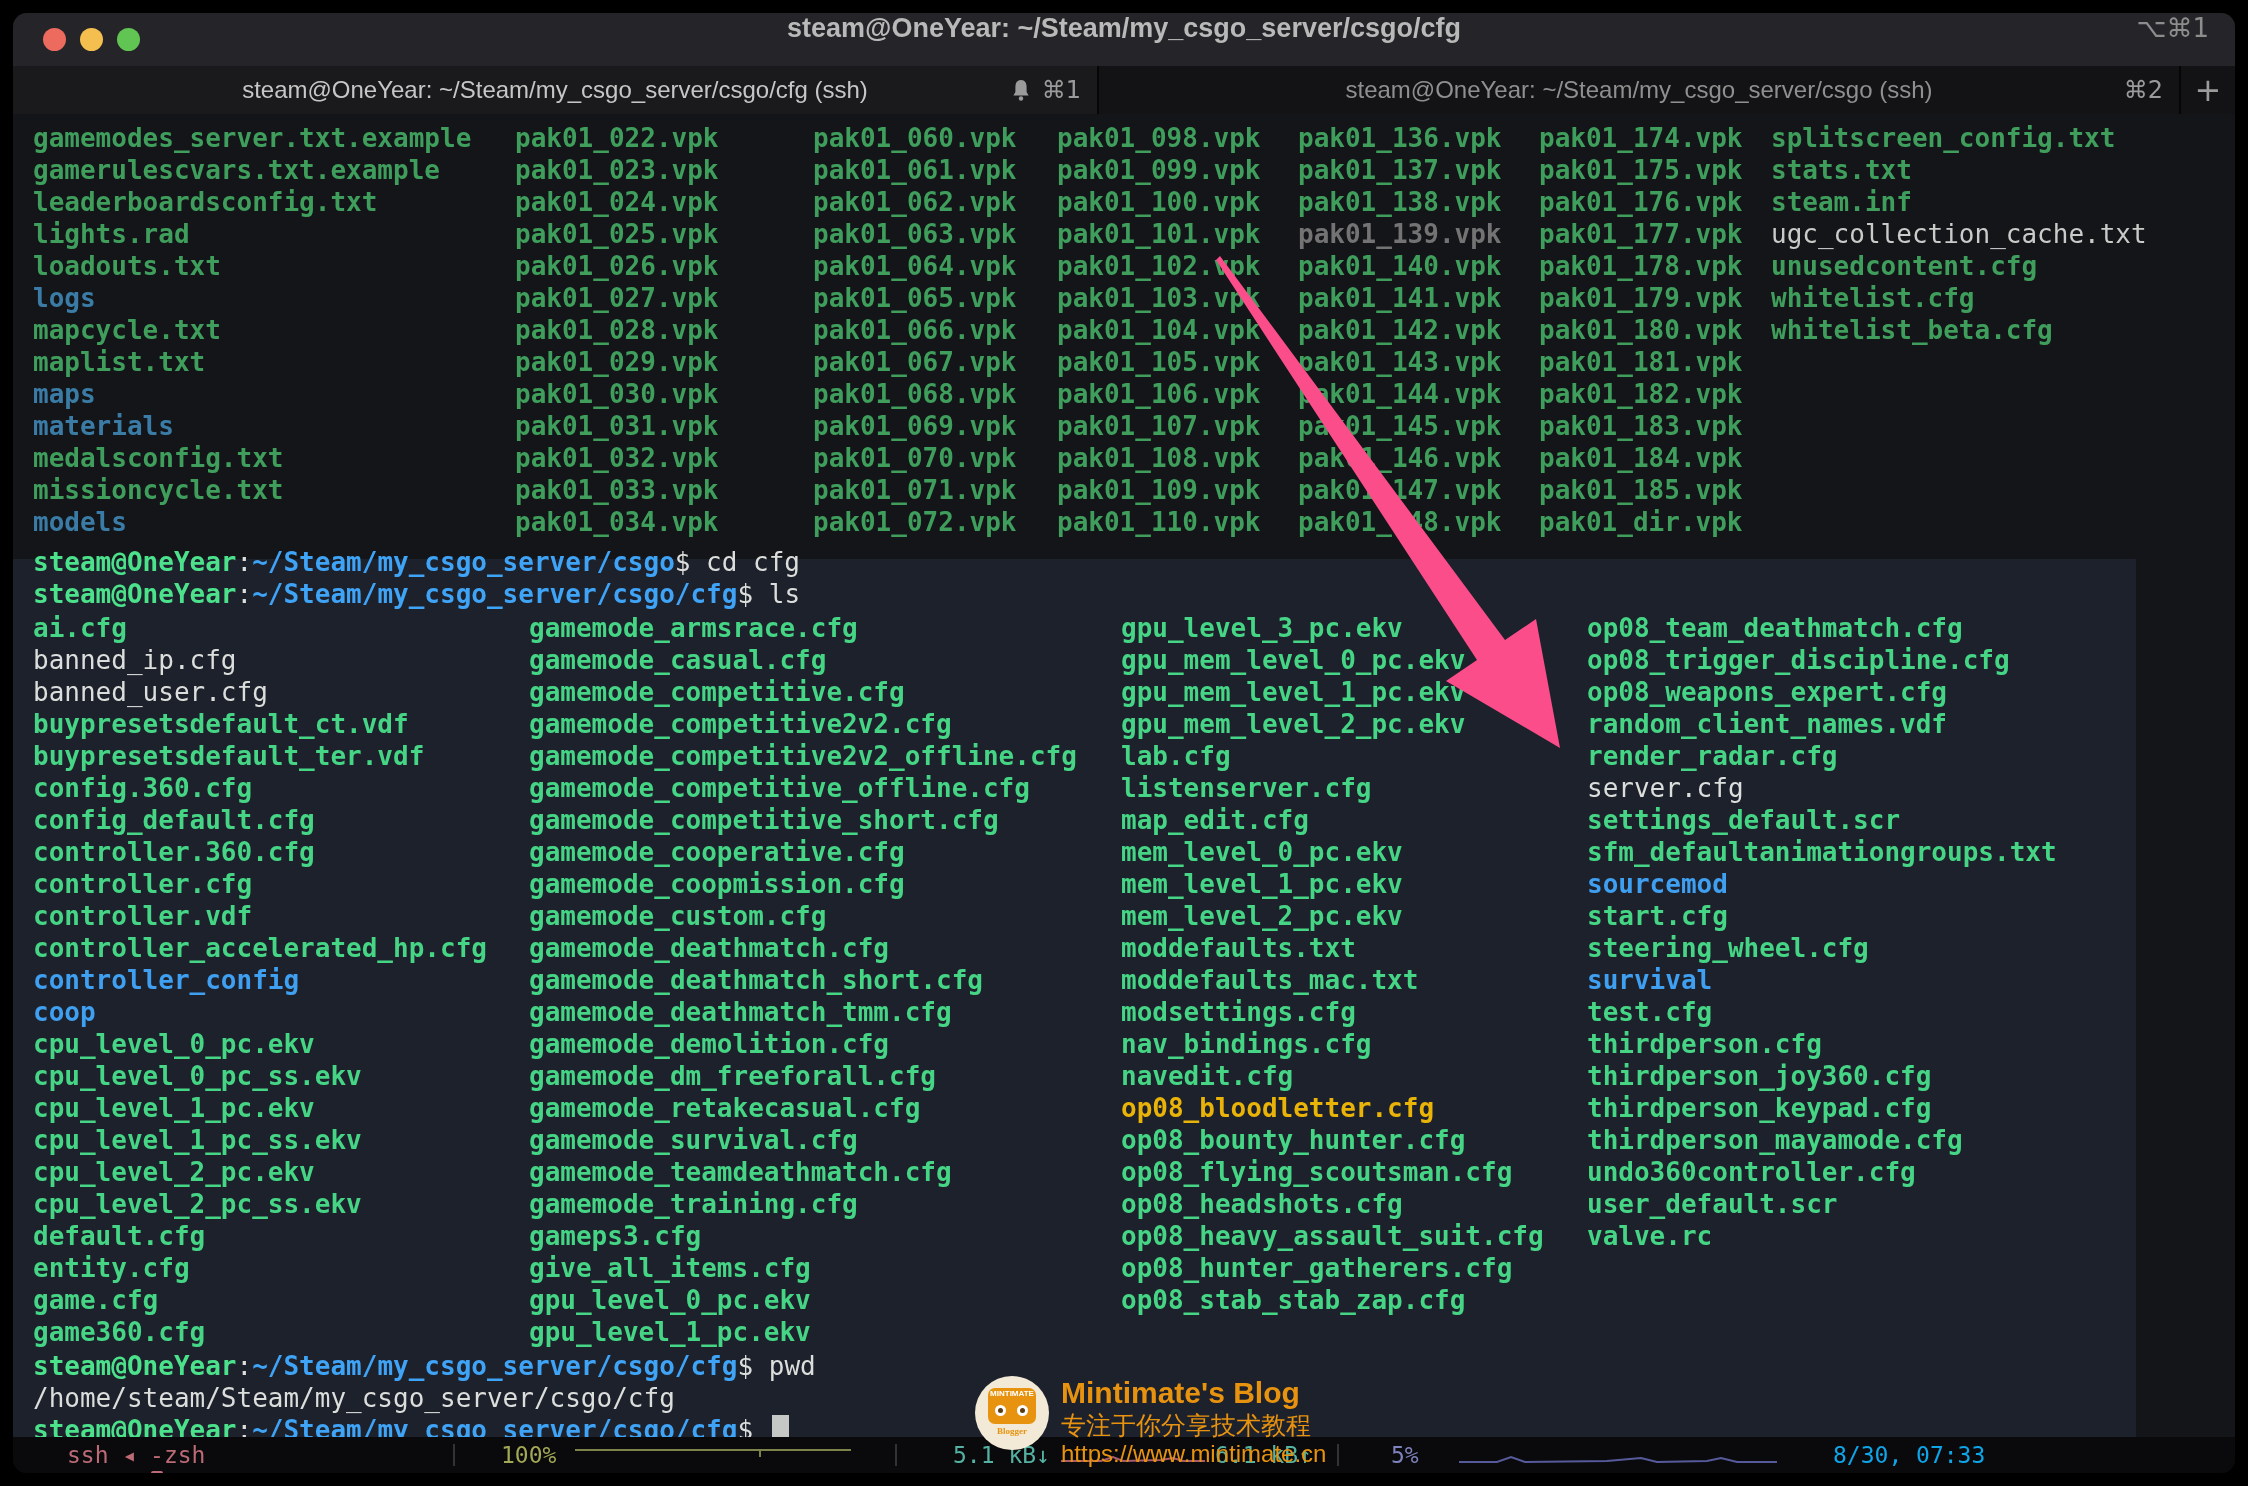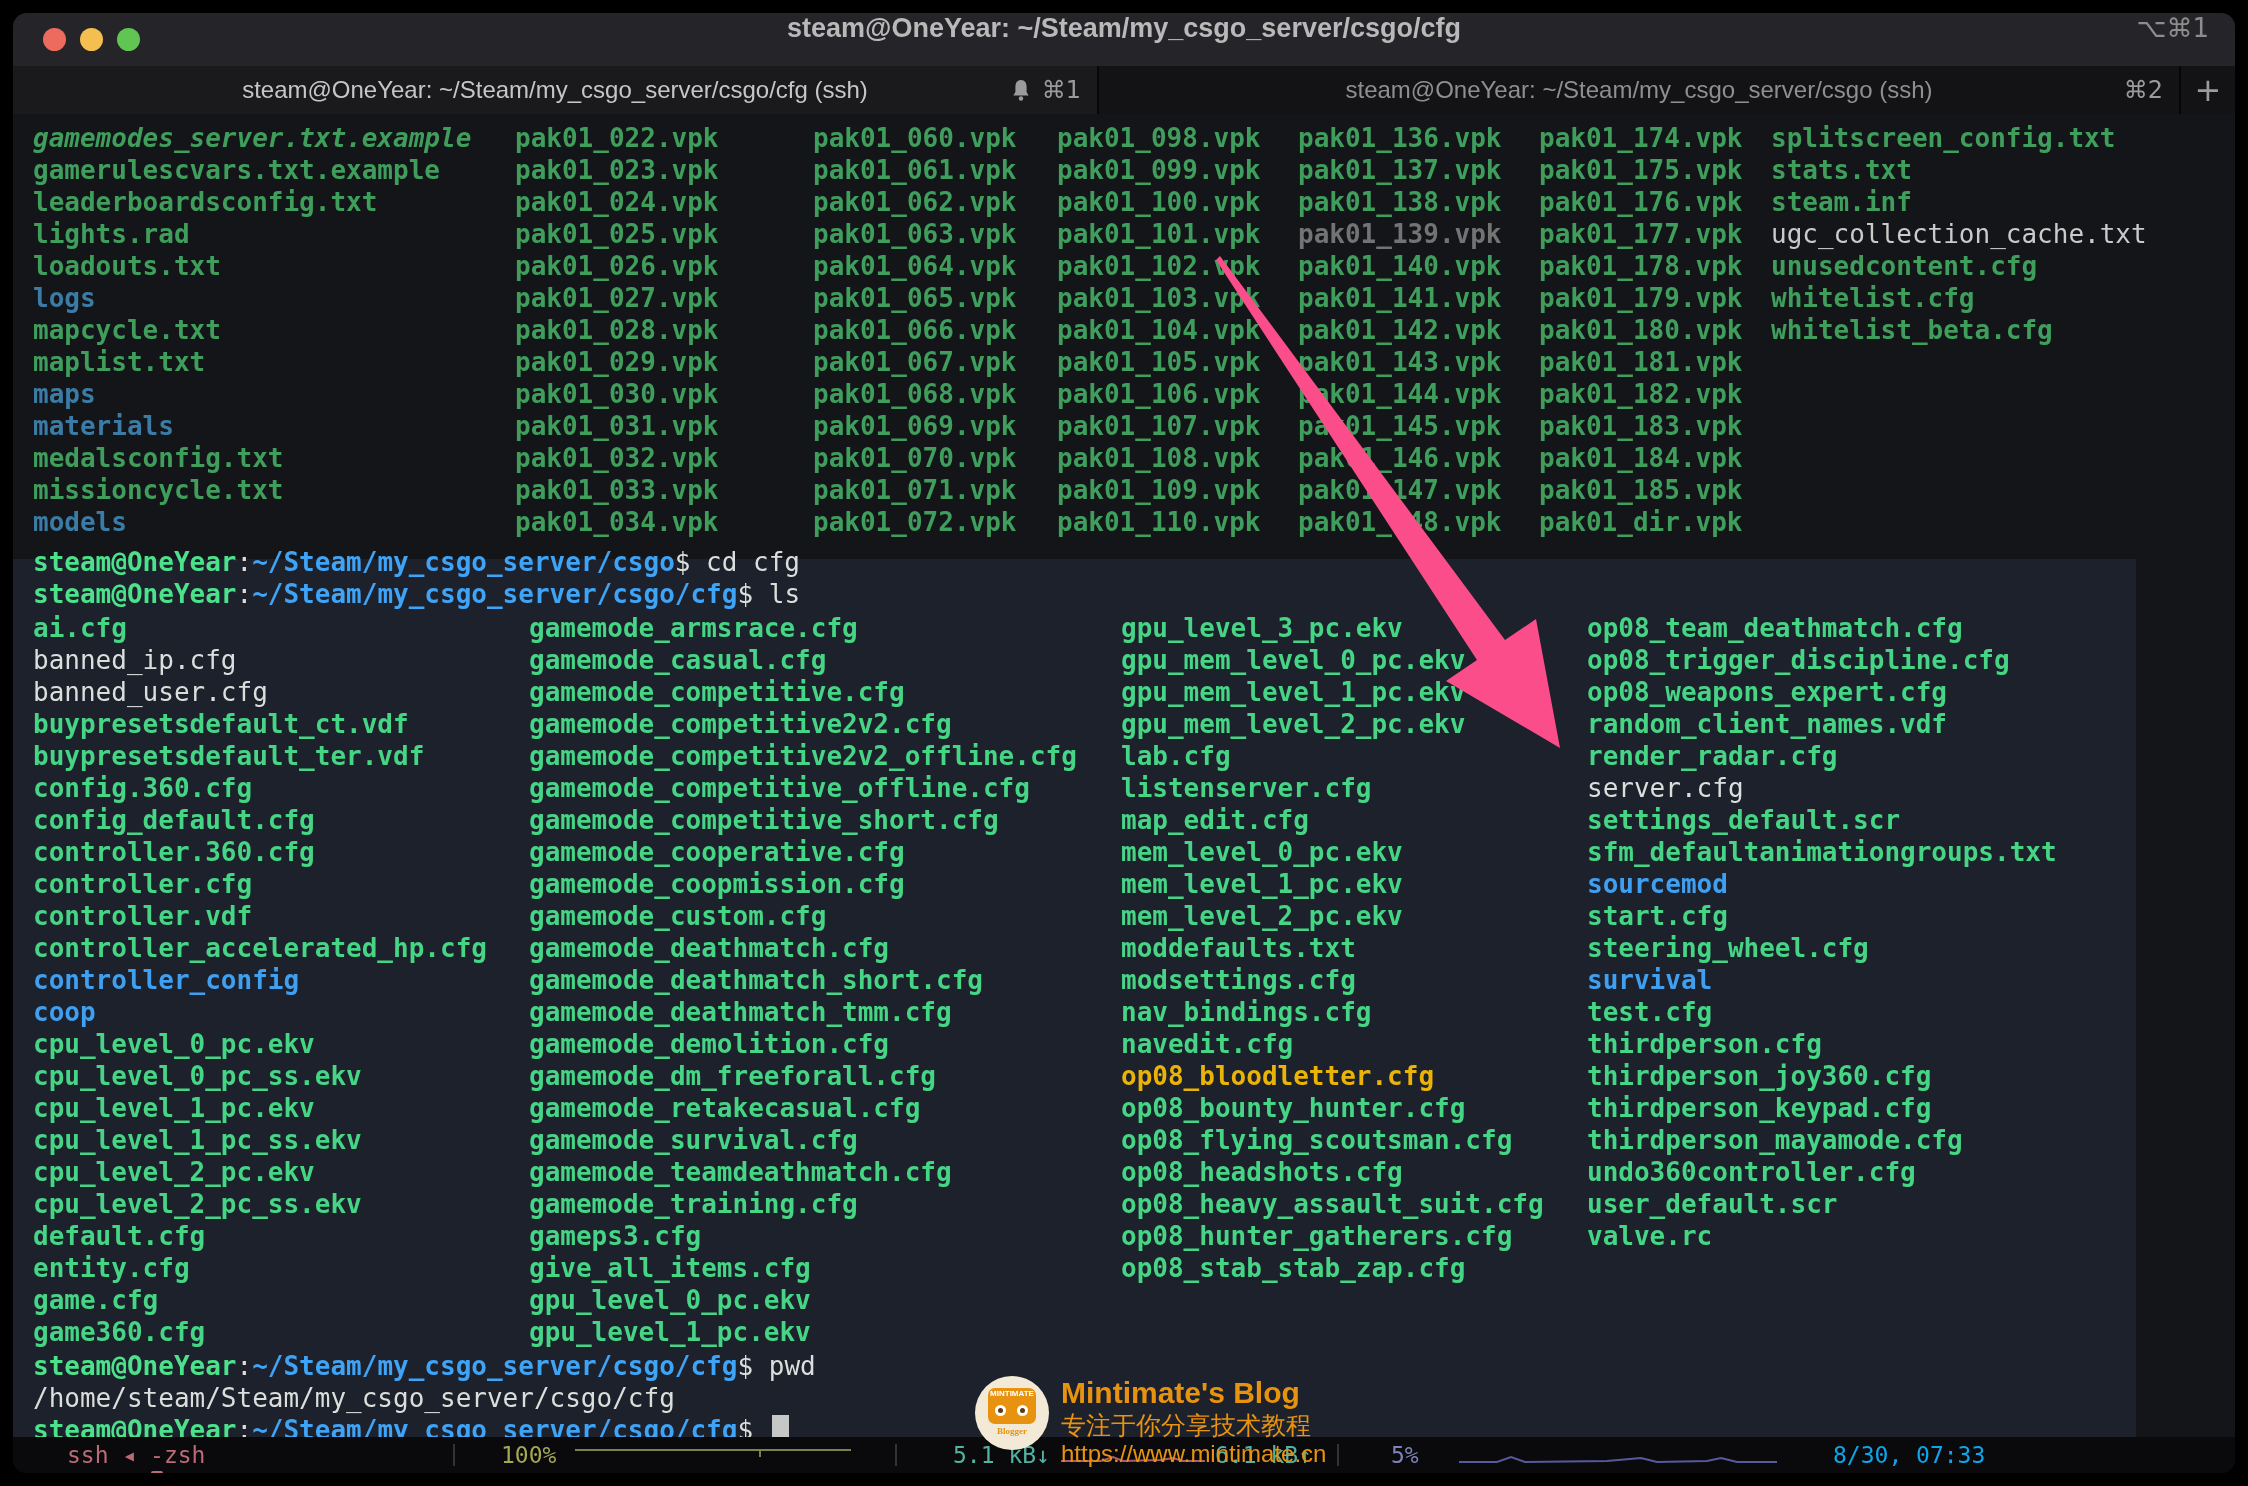--- a/index.html
+++ b/index.html
@@ -93,21 +93,21 @@
         </span>
       </div>
       <div class="tab-add">+</div>
     </div>
 
     <div class="terminal">
       <div class="panel"></div>
       <div class="content" id="term-content">
           <div class="block" style="top: 8px;">
             <div class="col" style="left: 20px;">
-              <div class="tl" style="color: rgb(63, 158, 92); font-style: italic;">gamemodes_server.txt.example</div>
+              <div class="tl" style="color: rgb(63, 158, 92);">gamemodes_server.txt.example</div>
               <div class="tl" style="color: rgb(63, 158, 92);">gamerulescvars.txt.example</div>
               <div class="tl" style="color: rgb(63, 158, 92);">leaderboardsconfig.txt</div>
               <div class="tl" style="color: rgb(63, 158, 92);">lights.rad</div>
               <div class="tl" style="color: rgb(63, 158, 92);">loadouts.txt</div>
               <div class="tl" style="color: rgb(58, 124, 166);">logs</div>
               <div class="tl" style="color: rgb(63, 158, 92);">mapcycle.txt</div>
               <div class="tl" style="color: rgb(63, 158, 92);">maplist.txt</div>
               <div class="tl" style="color: rgb(58, 124, 166);">maps</div>
               <div class="tl" style="color: rgb(58, 124, 166);">materials</div>
               <div class="tl" style="color: rgb(63, 158, 92);">medalsconfig.txt</div>
@@ -257,20 +257,21 @@
               <div class="tl" style="color: rgb(69, 213, 133);">gpu_mem_level_0_pc.ekv</div>
               <div class="tl" style="color: rgb(69, 213, 133);">gpu_mem_level_1_pc.ekv</div>
               <div class="tl" style="color: rgb(69, 213, 133);">gpu_mem_level_2_pc.ekv</div>
               <div class="tl" style="color: rgb(69, 213, 133);">lab.cfg</div>
               <div class="tl" style="color: rgb(69, 213, 133);">listenserver.cfg</div>
               <div class="tl" style="color: rgb(69, 213, 133);">map_edit.cfg</div>
               <div class="tl" style="color: rgb(69, 213, 133);">mem_level_0_pc.ekv</div>
               <div class="tl" style="color: rgb(69, 213, 133);">mem_level_1_pc.ekv</div>
               <div class="tl" style="color: rgb(69, 213, 133);">mem_level_2_pc.ekv</div>
               <div class="tl" style="color: rgb(69, 213, 133);">moddefaults.txt</div>
+              <div class="tl" style="color: rgb(69, 213, 133);">moddefaults_mac.txt</div>
               <div class="tl" style="color: rgb(69, 213, 133);">modsettings.cfg</div>
               <div class="tl" style="color: rgb(69, 213, 133);">nav_bindings.cfg</div>
               <div class="tl" style="color: rgb(69, 213, 133);">navedit.cfg</div>
               <div class="tl" style="color: #eab308;">op08_bloodletter.cfg</div>
               <div class="tl" style="color: rgb(69, 213, 133);">op08_bounty_hunter.cfg</div>
               <div class="tl" style="color: rgb(69, 213, 133);">op08_flying_scoutsman.cfg</div>
               <div class="tl" style="color: rgb(69, 213, 133);">op08_headshots.cfg</div>
               <div class="tl" style="color: rgb(69, 213, 133);">op08_heavy_assault_suit.cfg</div>
               <div class="tl" style="color: rgb(69, 213, 133);">op08_hunter_gatherers.cfg</div>
               <div class="tl" style="color: rgb(69, 213, 133);">op08_stab_stab_zap.cfg</div>

